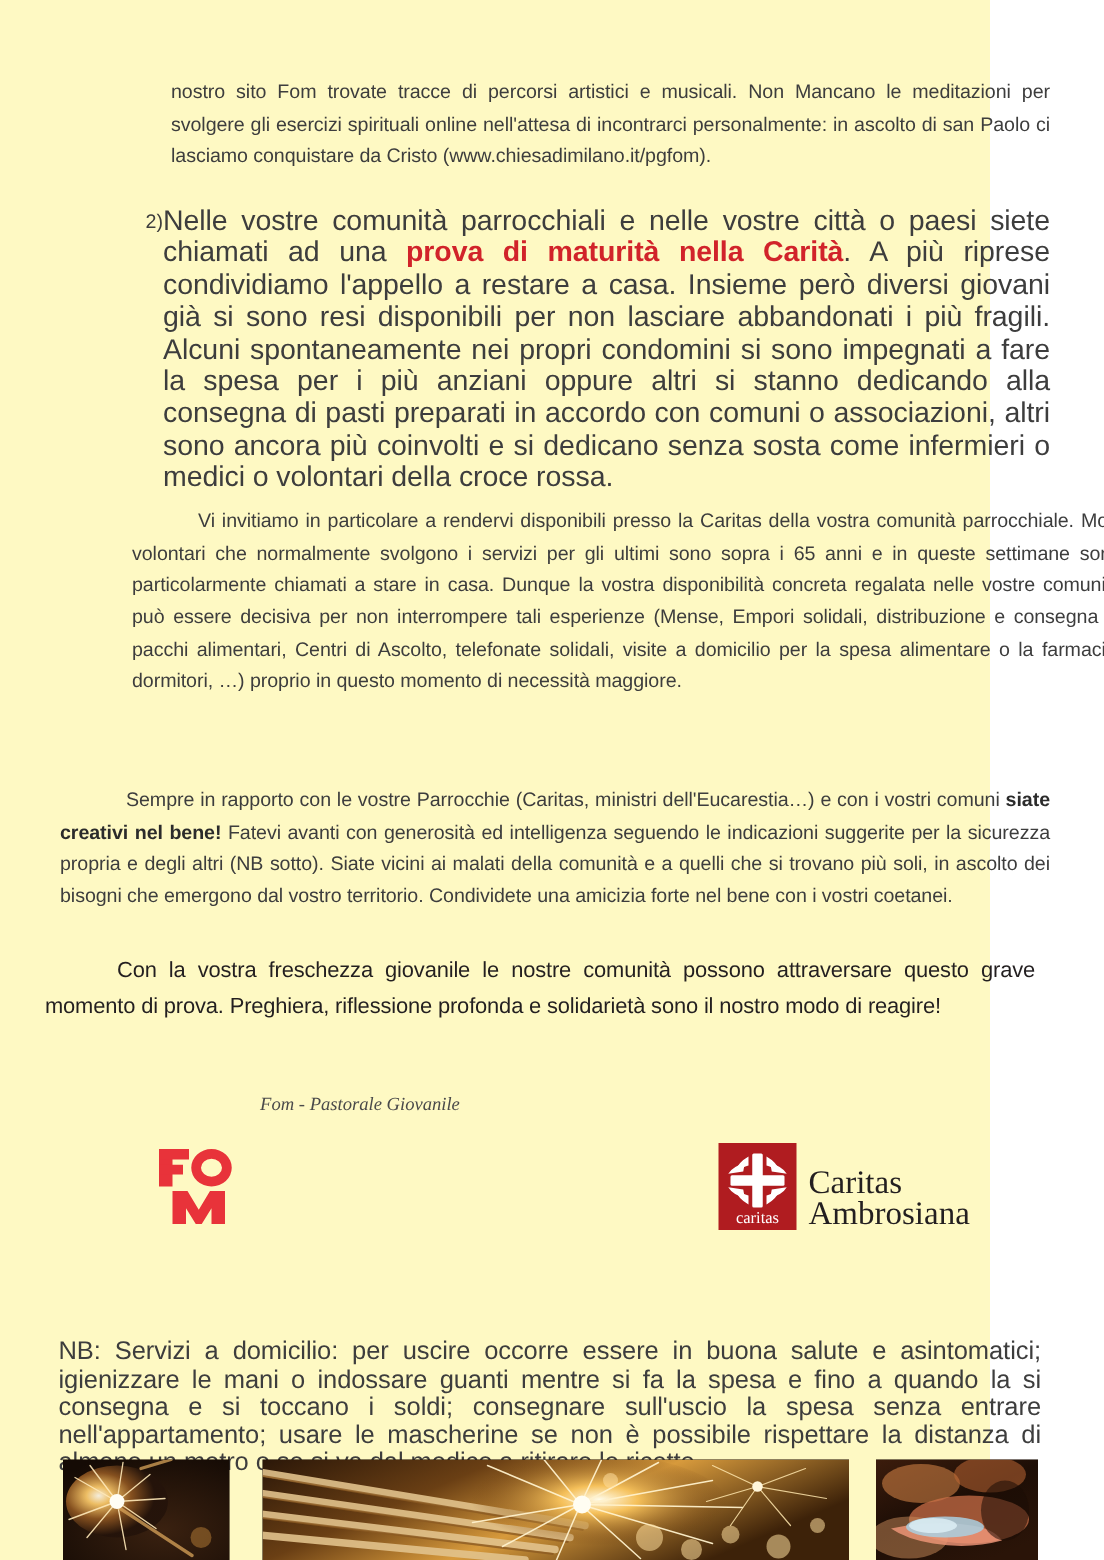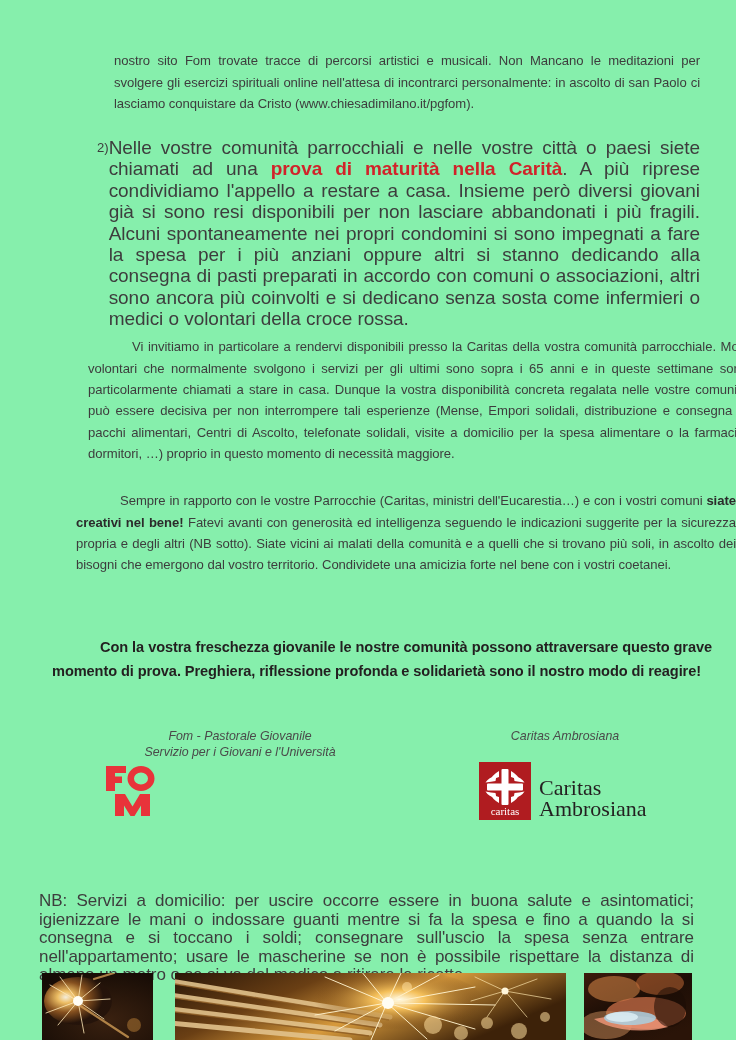--- a/index.html
+++ b/index.html
@@ -13,23 +13,23 @@
     width: 736px;
     height: 1040px;
     position: relative;
     font-family: "Liberation Sans", sans-serif;
     color: #3b3b3b;
     overflow: hidden;
   }
 
   .page {
     position: relative;
-    width: 736px;
+    width: 660px;
     height: 1040px;
-    background: #86efac;
+    background: #fef9c3;
   }
 
   
   .para {
     position: absolute;
     font-size: 13.1px;
     line-height: 21.4px;
     text-align: justify;
     text-justify: inter-word;
     color: #3d3d3d;
@@ -80,47 +80,47 @@
 
   
   #para-caritas {
     left: 40px;
     top: 323px;
     width: 660px;
     margin-left: 48px;
   }
   #para-parrocchie {
     left: 40px;
-    top: 477px;
-    width: 660px;
-    margin-left: 36px;
+    top: 509px;
+    width: 660px;
   }
 
   
   #para-closing {
     position: absolute;
-    left: 52px;
+    left: 30px;
     top: 620px;
     width: 660px;
     font-size: 14.6px;
     line-height: 24.2px;
-    font-weight: bold;
+    font-weight: normal;
     color: #231f20;
     text-align: justify;
     text-indent: 48px;
     letter-spacing: -0.1px;
   }
 
   
   #signature-block {
     position: absolute;
     left: 40px;
     top: 728px;
     width: 660px;
     height: 100px;
+    font-family: Liberation Serif, serif;
   }
   .sig-col {
     position: absolute;
     text-align: center;
   }
   #sig-col-fom { left: 55px; width: 290px; top: 0; }
   #sig-col-caritas { left: 400px; width: 250px; top: 0; }
   .sig-line {
     font-size: 12.4px;
     line-height: 16px;
@@ -215,24 +215,20 @@
 
   <p class="para indent-first" id="para-caritas">Vi invitiamo in particolare a rendervi disponibili presso la Caritas della vostra comunità parrocchiale. Molti volontari che normalmente svolgono i servizi per gli ultimi sono sopra i 65 anni e in queste settimane sono particolarmente chiamati a stare in casa. Dunque la vostra disponibilità concreta regalata nelle vostre comunità può essere decisiva per non interrompere tali esperienze (Mense, Empori solidali, distribuzione e consegna di pacchi alimentari, Centri di Ascolto, telefonate solidali, visite a domicilio per la spesa alimentare o la farmacia, dormitori, …) proprio in questo momento di necessità maggiore.</p>
 
   <p class="para indent-first" id="para-parrocchie"><span>Sempre in rapporto con le vostre Parrocchie (Caritas, ministri dell'Eucarestia…) e con i vostri comuni </span><span class="dark-bold">siate creativi nel bene!</span><span> Fatevi avanti con generosità ed intelligenza seguendo le indicazioni suggerite per la sicurezza propria e degli altri (NB sotto). Siate vicini ai malati della comunità e a quelli che si trovano più soli, in ascolto dei bisogni che emergono dal vostro territorio. Condividete una amicizia forte nel bene con i vostri coetanei.</span></p>
 
   <p id="para-closing">Con la vostra freschezza giovanile le nostre comunità possono attraversare questo grave momento di prova. Preghiera, riflessione profonda e solidarietà sono il nostro modo di reagire!</p>
 
   <div id="signature-block">
     <div class="sig-col" id="sig-col-fom">
       <div class="sig-line">Fom - Pastorale Giovanile</div>
-      <div class="sig-line">Servizio per i Giovani e l'Università</div>
-    </div>
-    <div class="sig-col" id="sig-col-caritas">
-      <div class="sig-line">Caritas Ambrosiana</div>
     </div>
   </div>
 
   <div id="logo-row">
 
     <div id="logo-fom">
       <svg viewBox="0 0 60 58" width="60" height="58" role="img" aria-label="FOM">
         <g fill="#e8333a">
 
           <rect x="3" y="4" width="9" height="25"></rect>

